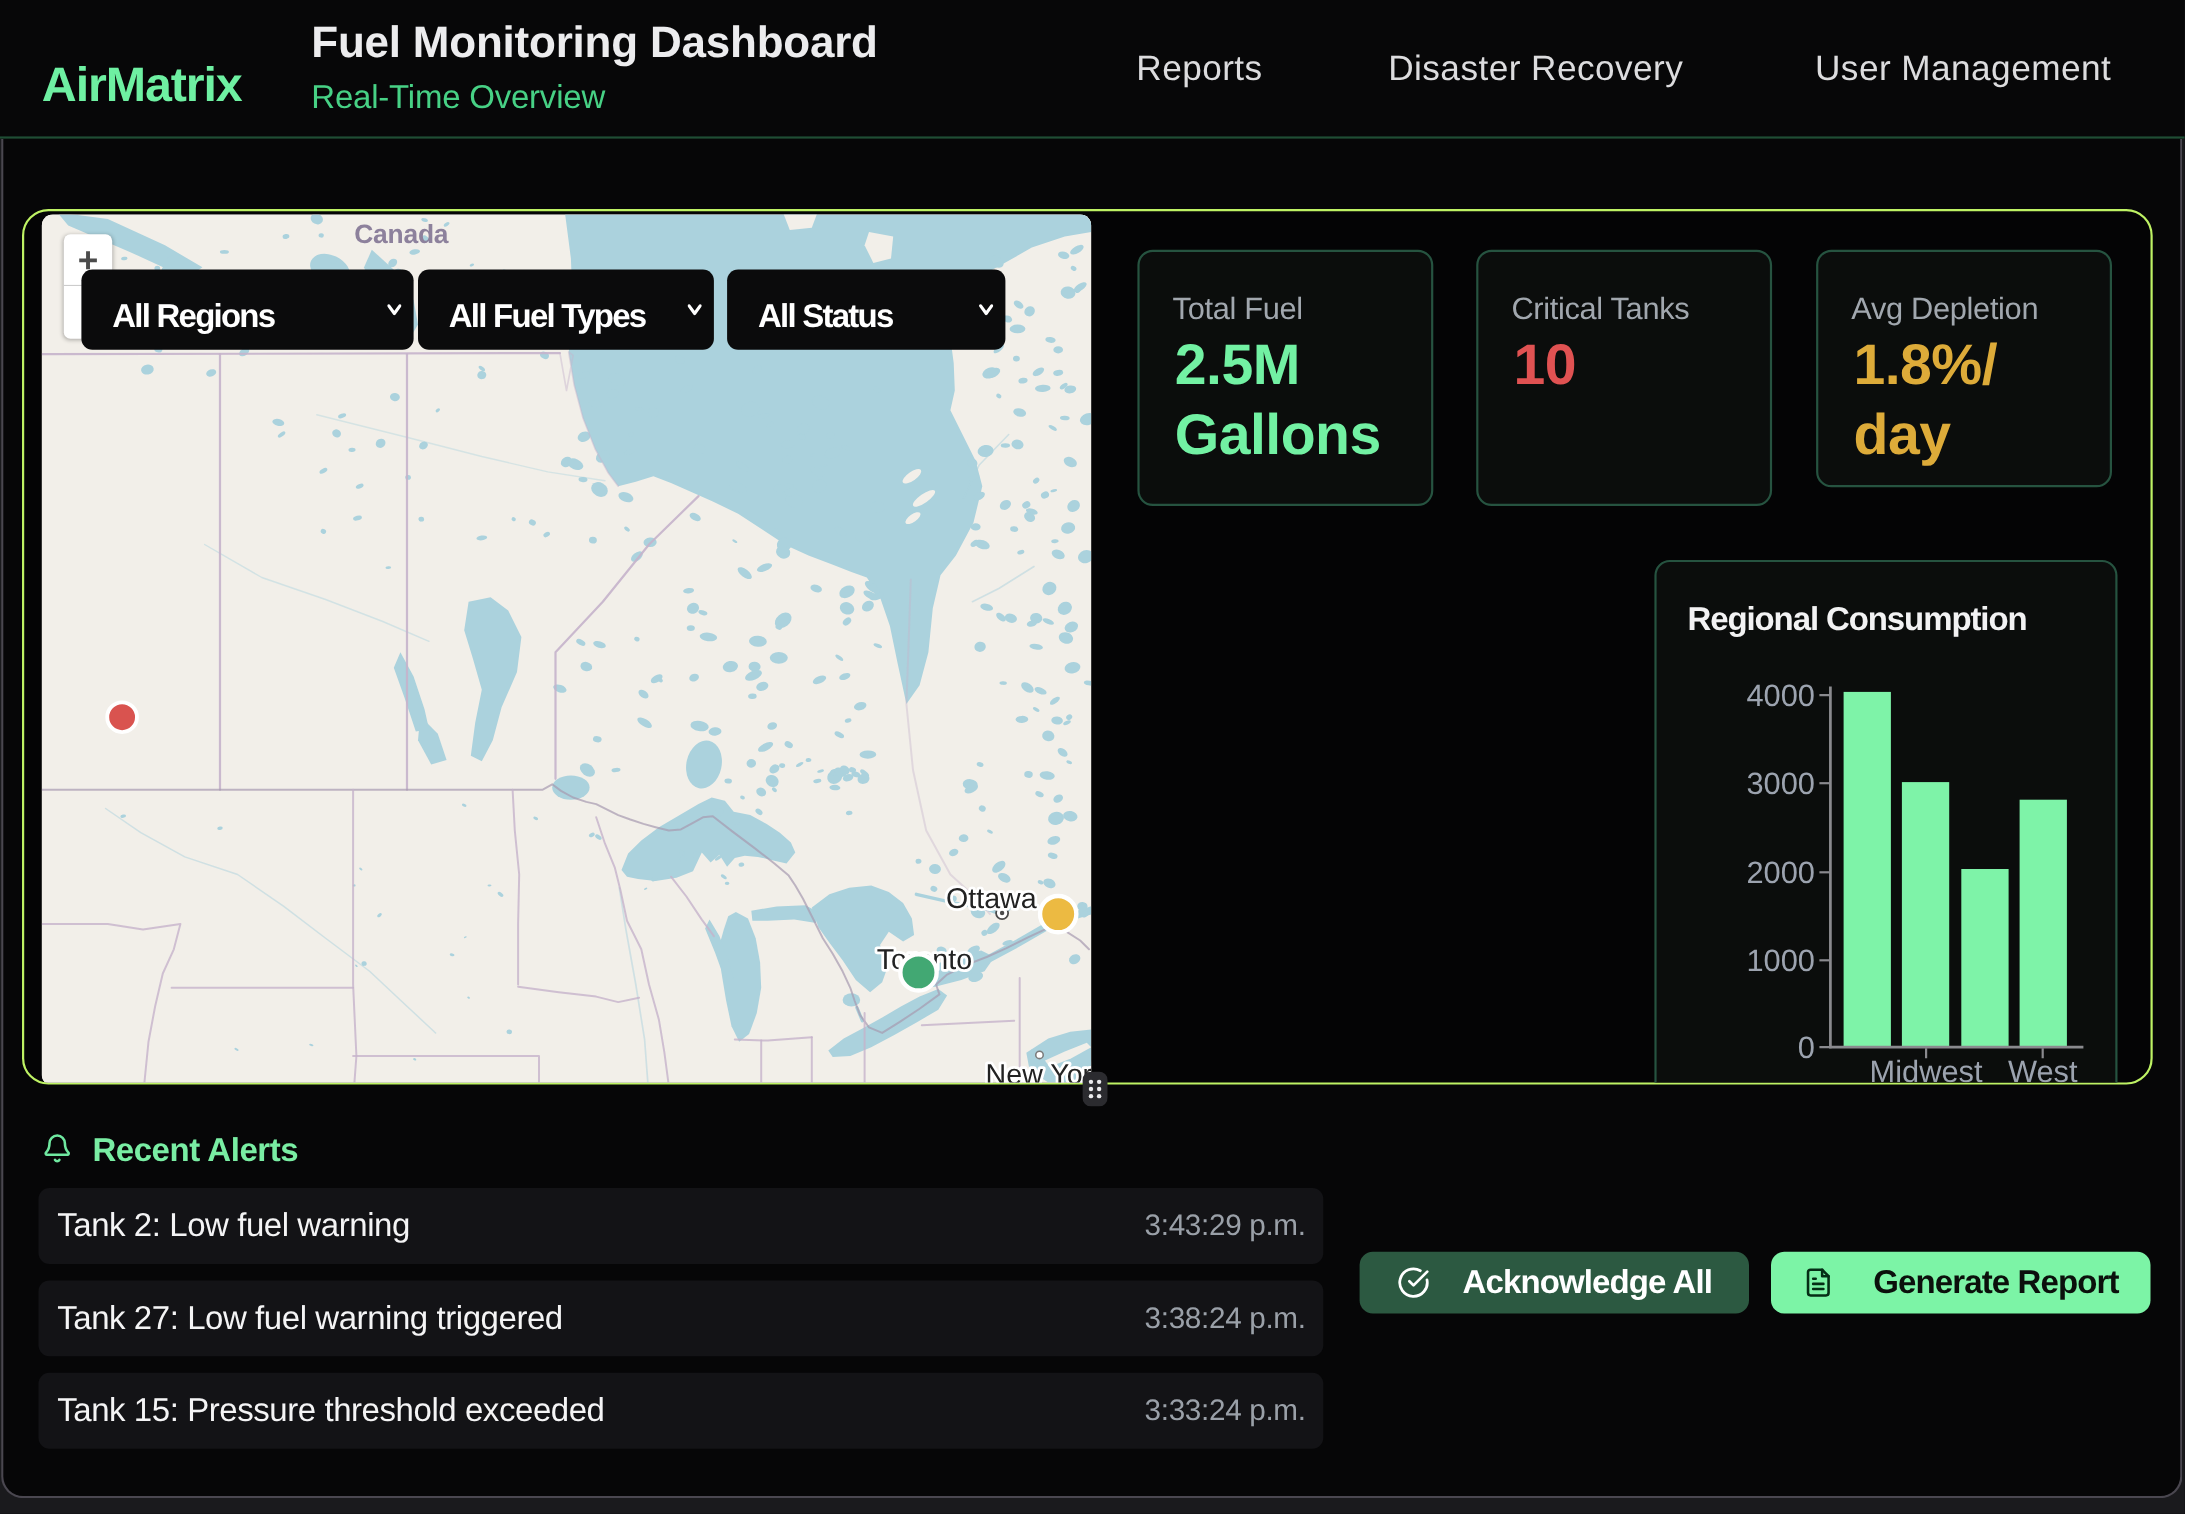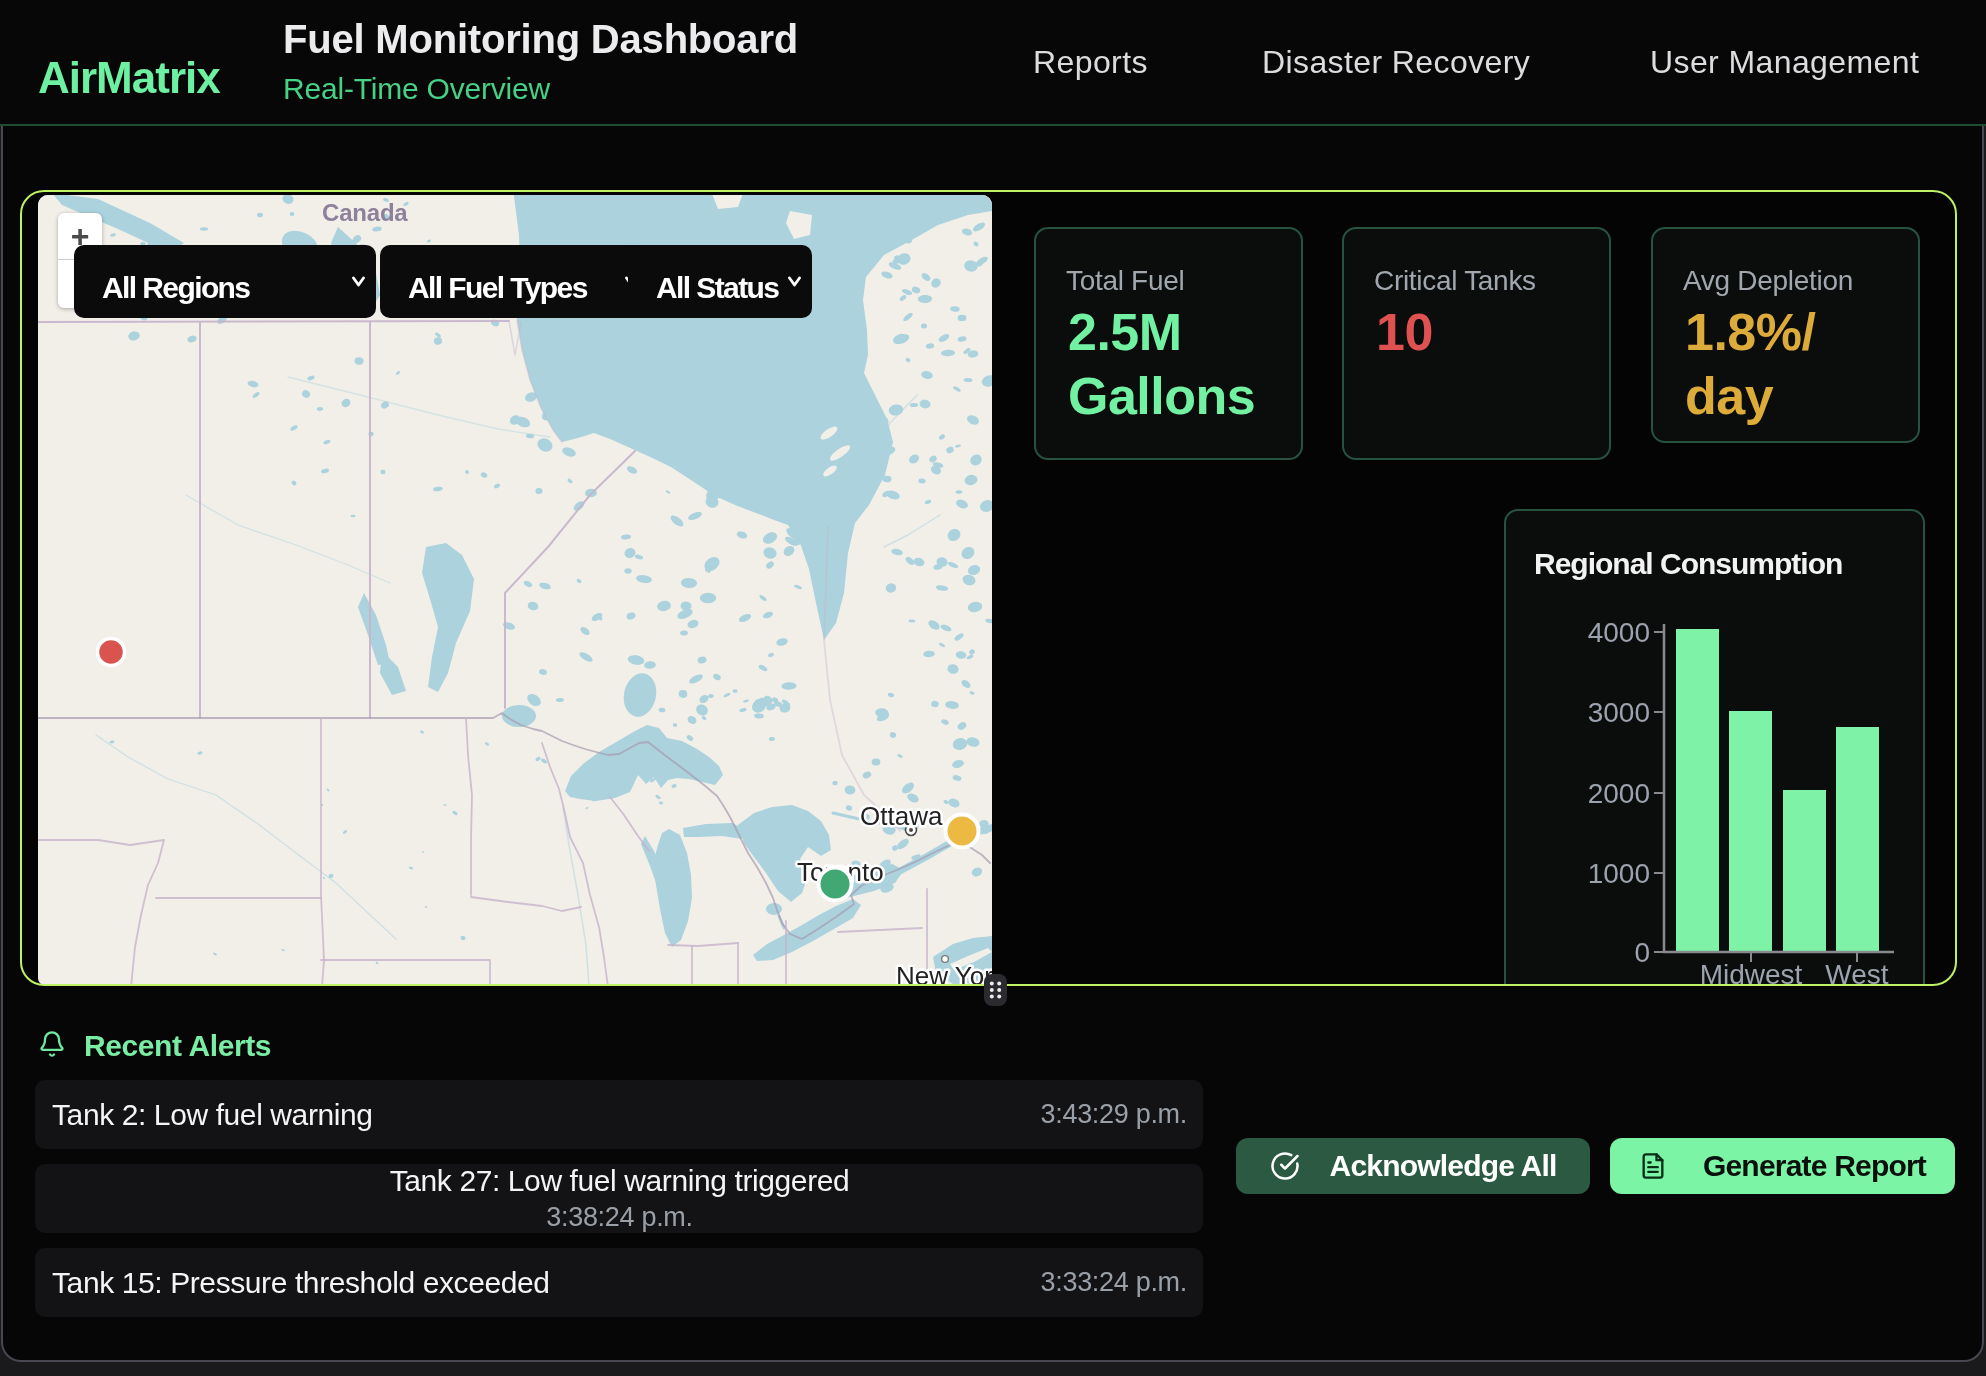--- a/index.html
+++ b/index.html
@@ -444,21 +444,21 @@
       </svg>
     <div class="abs" style="left:20px; top:18px; width:44px; height:95px; background:#fff; border-radius:6px; z-index:2; box-shadow:0 1px 4px rgba(0,0,0,.3);">
       <div style="height:47px; display:flex; align-items:center; justify-content:center; font-size:32px; font-weight:bold; color:#4b4b4b; border-bottom:1px solid #ccc;">+</div>
     </div>
     <div class="drop" style="left:36px; width:302px;">All Regions<svg width="13" height="12" viewBox="0 0 13 12" fill="none">
           <path d="M1.5 2 L6.5 9 L11.5 2" stroke="#fff" stroke-width="2.8" stroke-linecap="round" stroke-linejoin="round"></path>
         </svg></div>
     <div class="drop" style="left:342px; width:269px;">All Fuel Types<svg width="13" height="12" viewBox="0 0 13 12" fill="none">
           <path d="M1.5 2 L6.5 9 L11.5 2" stroke="#fff" stroke-width="2.8" stroke-linecap="round" stroke-linejoin="round"></path>
         </svg></div>
-    <div class="drop" style="left:590px; width:184px;">All Status<svg width="13" height="12" viewBox="0 0 13 12" fill="none">
+    <div class="drop" style="left:623px; width:253px;">All Status<svg width="13" height="12" viewBox="0 0 13 12" fill="none">
           <path d="M1.5 2 L6.5 9 L11.5 2" stroke="#fff" stroke-width="2.8" stroke-linecap="round" stroke-linejoin="round"></path>
         </svg></div>
   </div>
   <div class="card" style="left:1012px; top:35px; width:269px; height:233px;">
     <div class="statlabel">Total Fuel</div>
     <div class="statval" style="color:#72f1a3;">2.5M Gallons</div>
   </div>
   <div class="card" style="left:1320px; top:35px; width:269px; height:233px;">
     <div class="statlabel">Critical Tanks</div>
     <div class="statval" style="color:#e05252;">10</div>
@@ -504,21 +504,21 @@
     </svg></div>
 <div class="abs" style="left:38px; top:1029px;"><svg width="28" height="30" viewBox="0 0 24 24" fill="none" stroke="#6fe8a0" stroke-width="2" stroke-linecap="round" stroke-linejoin="round">
       <path d="M10.268 21a2 2 0 0 0 3.464 0"></path>
       <path d="M3.262 15.326A1 1 0 0 0 4 17h16a1 1 0 0 0 .74-1.673C19.41 13.956 18 12.499 18 8A6 6 0 0 0 6 8c0 4.499-1.411 5.956-2.737 7.326"></path>
     </svg></div>
 <div class="abs" style="left:84px; top:1029px; font-size:30px; font-weight:bold; color:#79eda3; letter-spacing:-0.4px;">Recent Alerts</div>
 <div class="alertrow" style="top:1080px;align-items:center;">
     <span class="msg">Tank 2: Low fuel warning</span>
     <span class="time">3:43:29 p.m.</span>
   </div>
-<div class="alertrow" style="top:1164px;flex-direction:column;">
+<div class="alertrow" style="top:1164px;">
     <span class="msg">Tank 27: Low fuel warning triggered</span>
     <span class="time">3:38:24 p.m.</span>
   </div>
 <div class="alertrow" style="top:1248px;">
     <span class="msg">Tank 15: Pressure threshold exceeded</span>
     <span class="time">3:33:24 p.m.</span>
   </div>
 <div class="btn" style="left:1236px; width:354px; background:#2c5941; color:#fff; gap:30px;">
     <svg width="30" height="30" viewBox="0 0 24 24" fill="none" stroke="#fff" stroke-width="2" stroke-linecap="round" stroke-linejoin="round">
       <path d="M21.801 10A10 10 0 1 1 17 3.335"></path>

